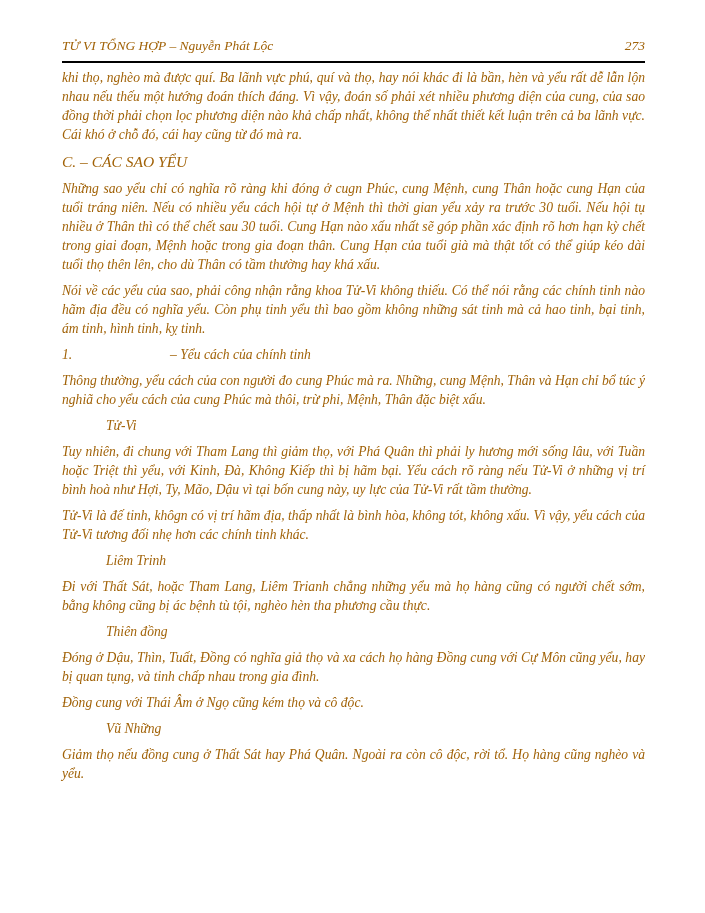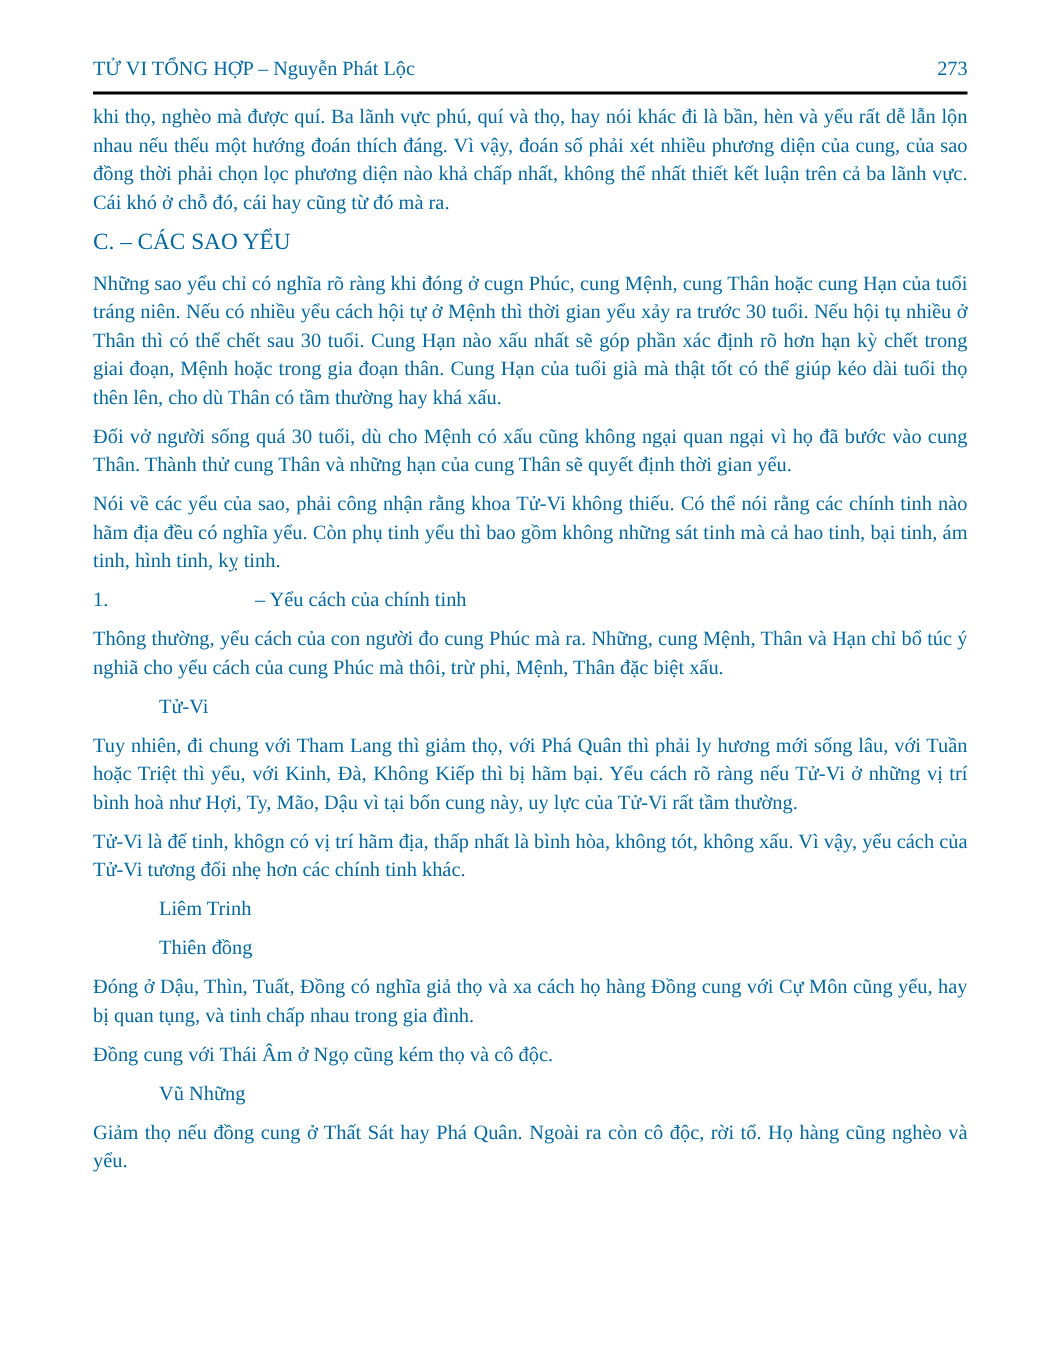--- a/index.html
+++ b/index.html
@@ -4,22 +4,23 @@
 <style>
   * { margin: 0; padding: 0; box-sizing: border-box; }
   html, body { background: #e8e8e8; }
   .page {
     position: relative;
     width: 705px;
     height: 913px;
     background: #ffffff;
     margin: 0 auto;
     font-family: "Liberation Serif", "DejaVu Serif", serif;
-    color: #0369a1;
+    color: #a16207;
     overflow: hidden;
+    font-style: italic;
   }
   .running-header {
     display: flex;
     justify-content: space-between;
     align-items: baseline;
     margin: 0 60px 0 62px;
     padding-top: 37px;
     font-size: 13.5px;
     line-height: 17px;
   }
@@ -73,39 +74,39 @@
   <div class="header-rule"></div>
 
   <div class="content">
 
     <p>khi thọ, nghèo mà được quí. Ba lãnh vực phú, quí và thọ, hay nói khác đi là bần, hèn và yểu rất dễ lẫn lộn nhau nếu thếu một hướng đoán thích đáng. Vì vậy, đoán số phải xét nhiều phương diện của cung, của sao đồng thời phải chọn lọc phương diện nào khả chấp nhất, không thể nhất thiết kết luận trên cả ba lãnh vực. Cái khó ở chỗ đó, cái hay cũng từ đó mà ra.</p>
 
     <h2 class="section-heading">C. – CÁC SAO YỂU</h2>
 
     <p>Những sao yểu chỉ có nghĩa rõ ràng khi đóng ở cugn Phúc, cung Mệnh, cung Thân hoặc cung Hạn của tuổi tráng niên. Nếu có nhiều yểu cách hội tự ở Mệnh thì thời gian yểu xảy ra trước 30 tuổi. Nếu hội tụ nhiều ở Thân thì có thể chết sau 30 tuổi. Cung Hạn nào xấu nhất sẽ góp phần xác định rõ hơn hạn kỳ chết trong giai đoạn, Mệnh hoặc trong gia đoạn thân. Cung Hạn của tuổi già mà thật tốt có thể giúp kéo dài tuổi thọ thên lên, cho dù Thân có tầm thường hay khá xấu.</p>
 
-    <p>Đối vở người sống quá 30 tuổi, dù cho Mệnh có xấu cũng không ngại quan ngại vì họ đã bước vào cung Thân. Thành thử cung Thân và những hạn của cung Thân sẽ quyết định thời gian yểu.</p>
 
     <p>Nói về các yểu của sao, phải công nhận rằng khoa Tử-Vi không thiếu. Có thể nói rằng các chính tinh nào hãm địa đều có nghĩa yểu. Còn phụ tinh yểu thì bao gồm không những sát tinh mà cả hao tinh, bại tinh, ám tinh, hình tinh, kỵ tinh.</p>
 
     <div class="numbered-item">
       <span class="num">1.</span>
       <span class="num-text">– Yểu cách của chính tinh</span>
     </div>
 
     <p>Thông thường, yểu cách của con người đo cung Phúc mà ra. Những, cung Mệnh, Thân và Hạn chỉ bổ túc ý nghiã cho yểu cách của cung Phúc mà thôi, trừ phi, Mệnh, Thân đặc biệt xấu.</p>
 
     <h3 class="star-heading">Tử-Vi</h3>
 
     <p>Tuy nhiên, đi chung với Tham Lang thì giảm thọ, với Phá Quân thì phải ly hương mới sống lâu, với Tuần hoặc Triệt thì yểu, với Kinh, Đà, Không Kiếp thì bị hãm bại. Yểu cách rõ ràng nếu Tử-Vi ở những vị trí bình hoà như Hợi, Ty, Mão, Dậu vì tại bốn cung này, uy lực của Tử-Vi rất tầm thường.</p>
 
     <p>Tử-Vi là đế tinh, khôgn có vị trí hãm địa, thấp nhất là bình hòa, không tót, không xấu. Vì vậy, yểu cách của Tử-Vi tương đối nhẹ hơn các chính tinh khác.</p>
 
     <h3 class="star-heading">Liêm Trinh</h3>
 
+    <p>Đi với Thất Sát, hoặc Tham Lang, Liêm Trianh chẳng những yểu mà họ hàng cũng có người chết sớm, bằng không cũng bị ác bệnh tù tội, nghèo hèn tha phương cầu thực.</p>
 
 
     <h3 class="star-heading">Thiên đồng</h3>
 
     <p>Đóng ở Dậu, Thìn, Tuất, Đồng có nghĩa giả thọ và xa cách họ hàng Đồng cung với Cự Môn cũng yểu, hay bị quan tụng, và tinh chấp nhau trong gia đình.</p>
 
     <p>Đồng cung với Thái Âm ở Ngọ cũng kém thọ và cô độc.</p>
 
     <h3 class="star-heading">Vũ Những</h3>
 

